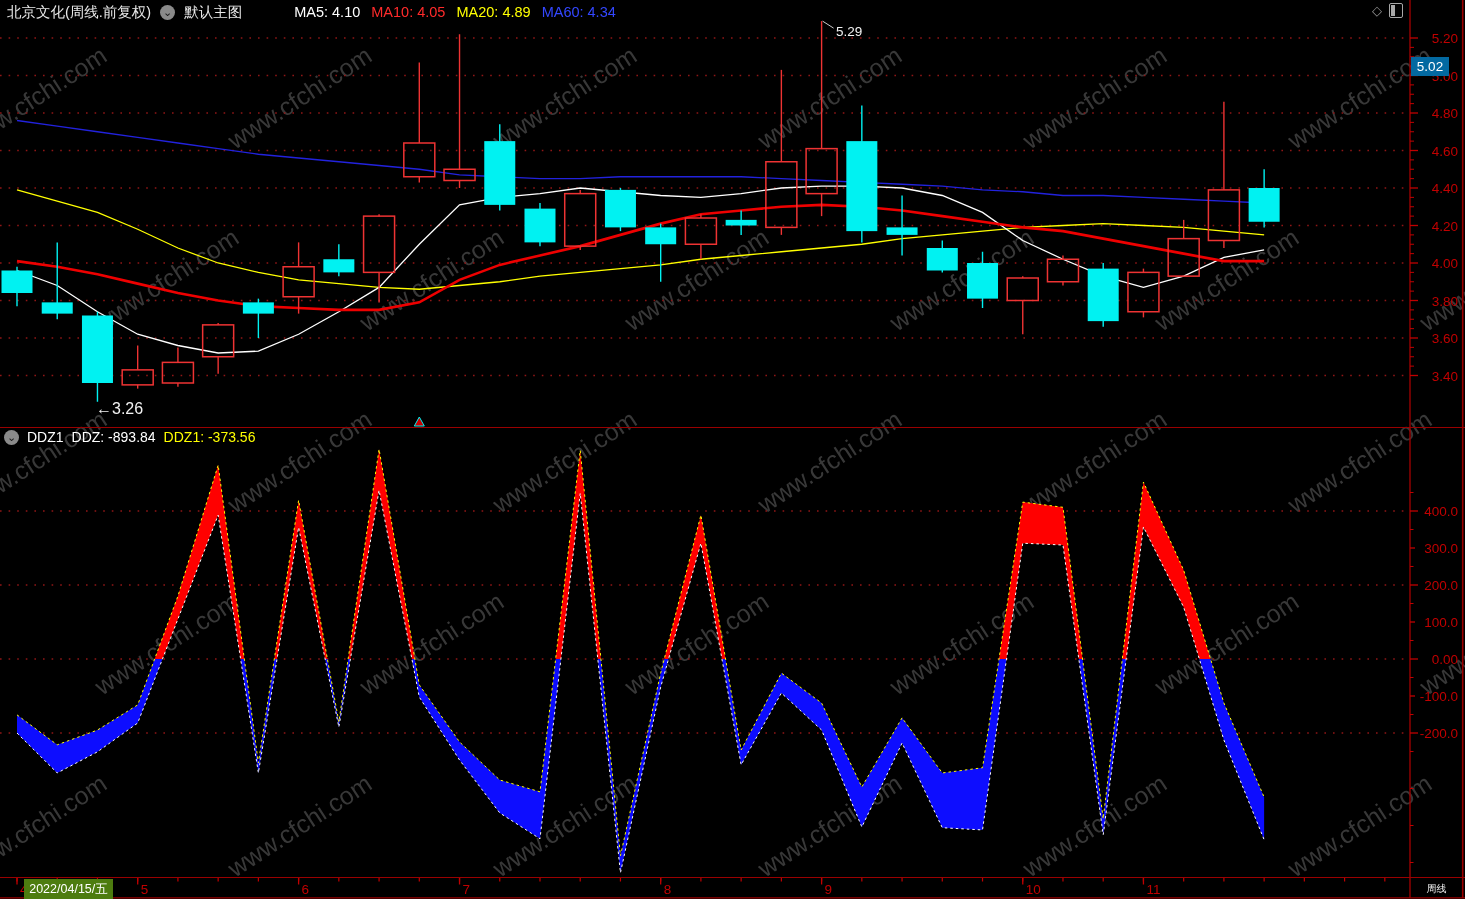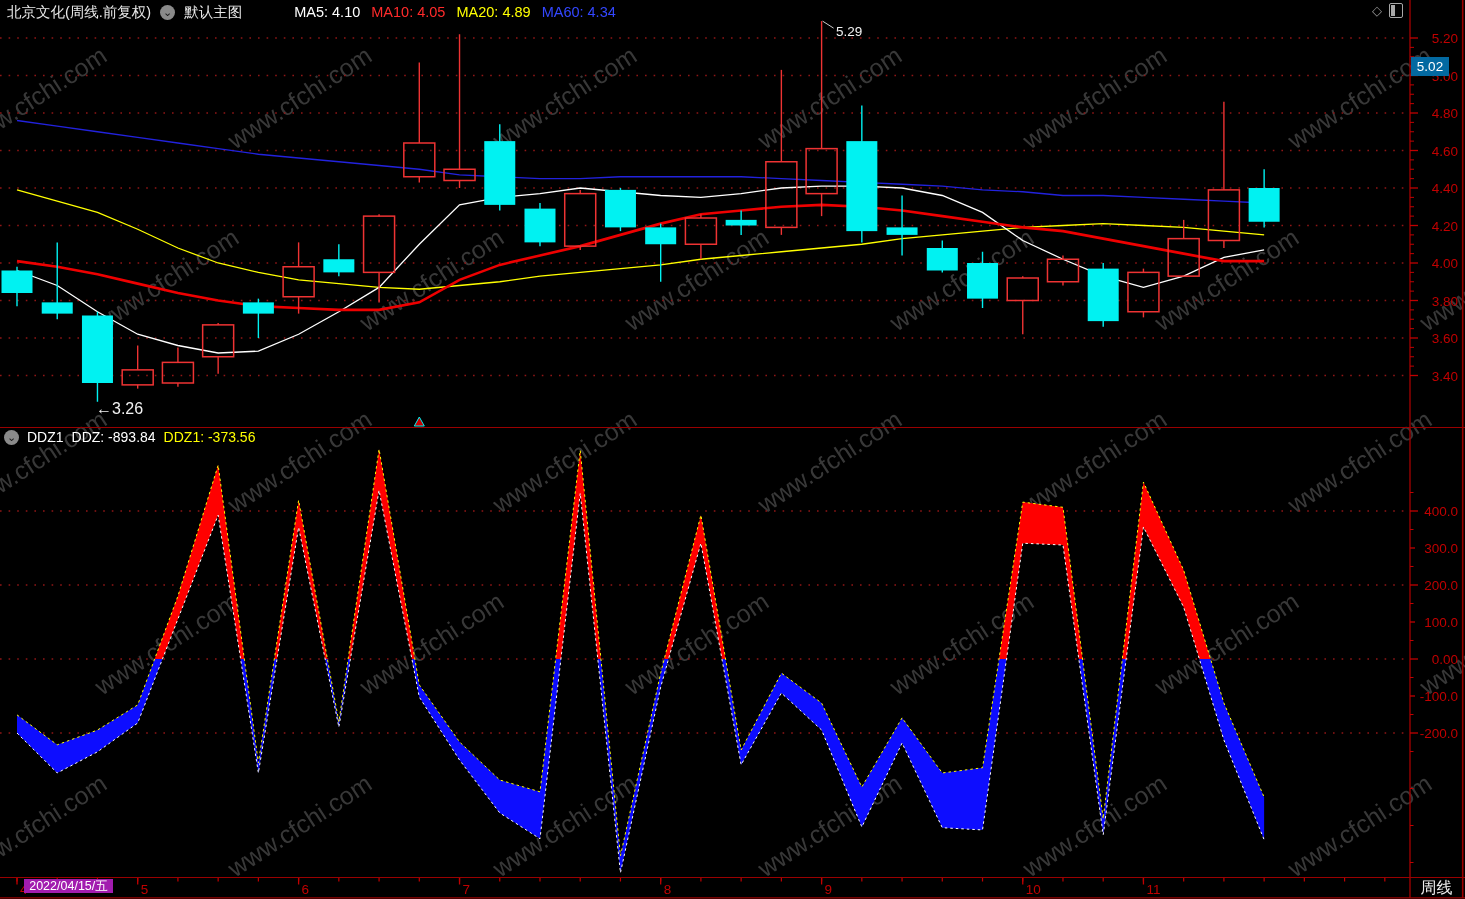--- a/index.html
+++ b/index.html
@@ -12,23 +12,23 @@
   .circle-ic{width:15px;height:15px;border-radius:50%;background:#8a8a8a;color:#1a1a1a;
           display:inline-flex;align-items:center;justify-content:center;font-size:11px;line-height:1;}
   .mal{font-weight:400;}
   #top-icons{position:absolute;right:62px;top:3px;display:flex;gap:7px;align-items:center;z-index:6;}
   #diamond{color:#9a9a9a;font-size:13px;line-height:1;}
   #panelic{width:12px;height:13px;border:1.5px solid #a8a8a8;border-radius:2px;position:relative;}
   #panelic::after{content:"";position:absolute;left:1px;top:1px;bottom:1px;width:4px;background:#a8a8a8;}
   #ddz-header{left:4px;top:429px;display:flex;align-items:center;gap:8px;font-size:14px;z-index:5;}
   #price-badge{left:1411px;top:57px;width:38px;height:19px;background:#0369a1;color:#fff;
           font-size:13.5px;display:flex;align-items:center;justify-content:center;z-index:5;}
-  #date-badge{left:24px;top:879px;width:89px;height:14px;background:#a21caf;color:#fff;
+  #date-badge{left:24px;top:879px;width:89px;height:20px;background:#4d7c0f;color:#fff;
           font-size:12.5px;display:flex;align-items:center;justify-content:center;z-index:5;}
-  #period-label{left:1411px;top:880px;width:51px;height:17px;color:#eee;font-size:16px;
+  #period-label{left:1411px;top:880px;width:51px;height:17px;color:#eee;font-size:10px;
           display:flex;align-items:center;justify-content:center;z-index:5;}
   #anno-high{left:836px;top:24px;color:#f2f2f2;font-size:13.5px;z-index:4;}
   #anno-low{left:96px;top:400px;color:#f2f2f2;font-size:16px;z-index:4;}
   .w{color:#fff;} .y{color:#ffff00;}
 </style>
 </head>
 <body>
 
 <div id="app">
 

